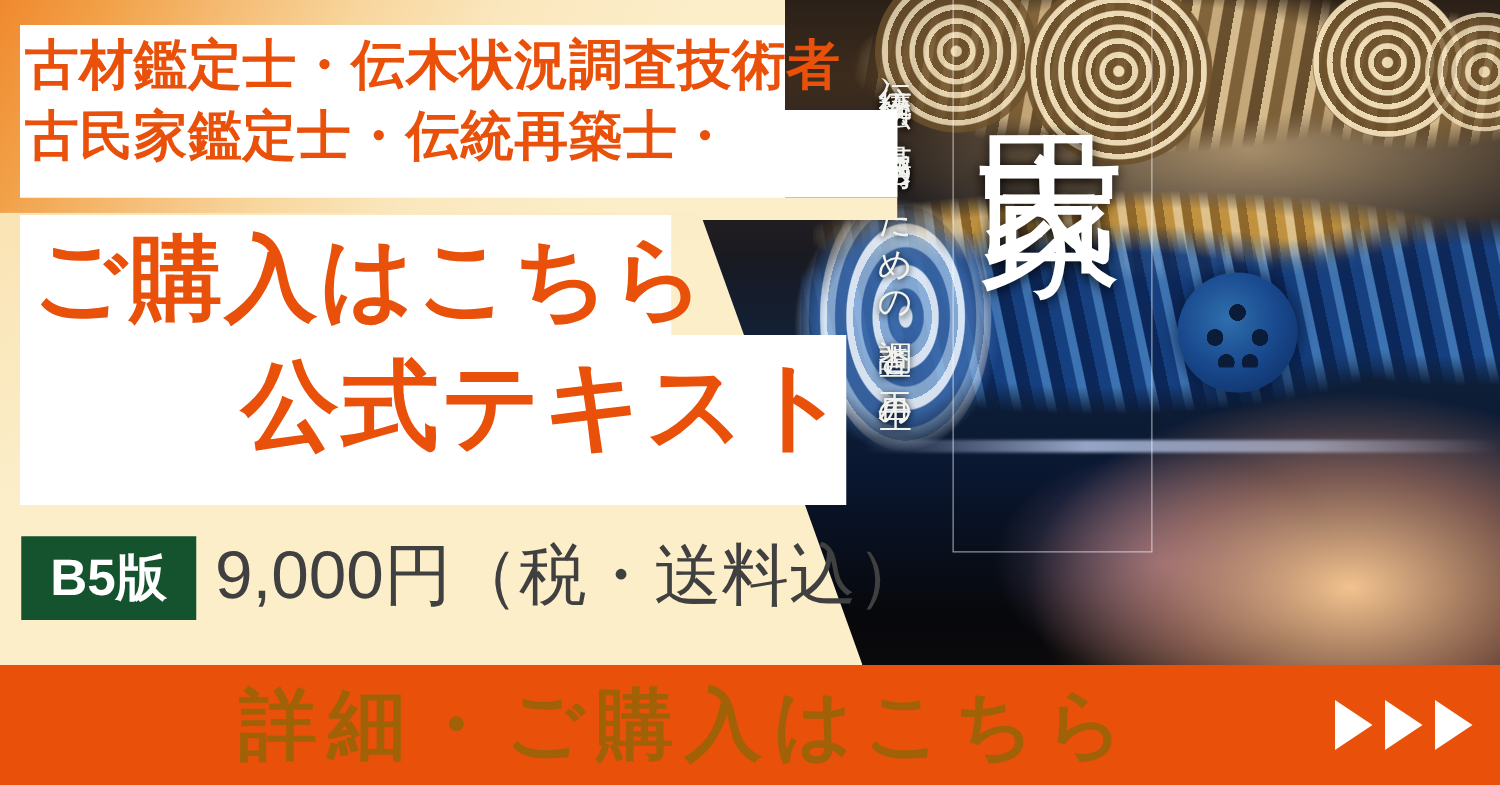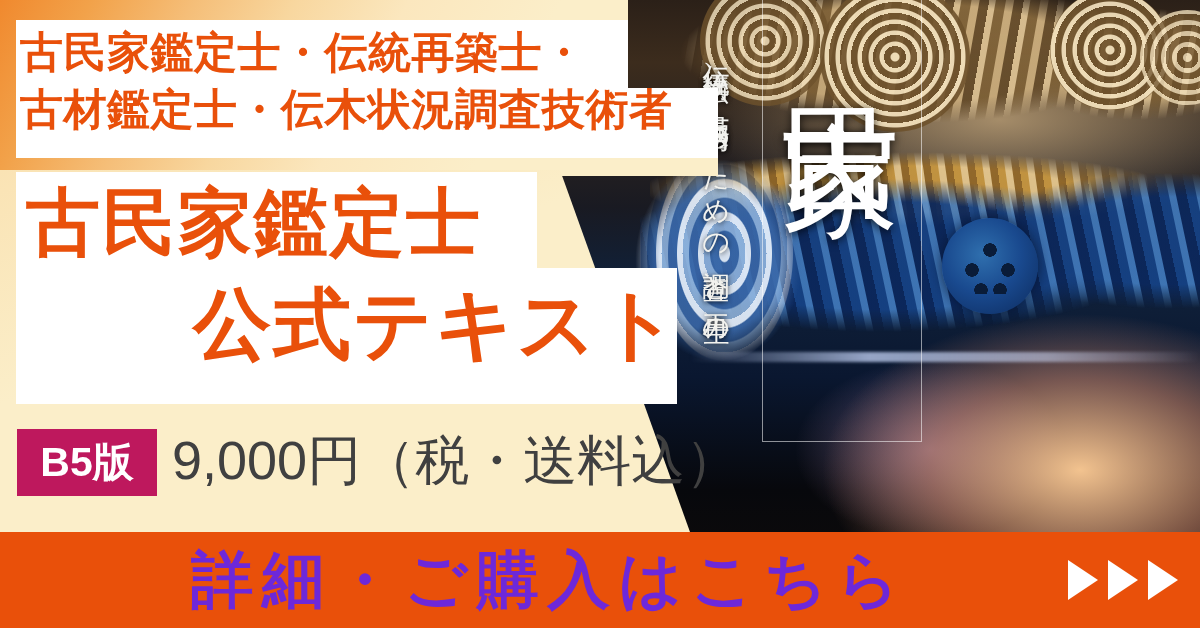--- a/index.html
+++ b/index.html
@@ -150,39 +150,39 @@
   .main-l2{
     position:absolute;left:170px;top:285px;
     color:#e9500a;font-size:78px;font-weight:bold;line-height:1;white-space:nowrap;
     letter-spacing:2px;
     margin-left:23px;
   }
 
   
   .badge{
     position:absolute;left:17px;top:429px;width:140px;height:67px;
-    background:#be185d;display:flex;align-items:center;justify-content:center;
+    background:#14532d;display:flex;align-items:center;justify-content:center;
   }
   .badge span{
     color:#ffffff;font-size:41px;font-weight:bold;letter-spacing:0px;line-height:1;
   }
   .price{
     position:absolute;left:172px;top:433px;
     color:#404040;font-size:54px;font-weight:normal;line-height:1;white-space:nowrap;
     letter-spacing:0px;
   }
 
   
   .cta{
     position:absolute;left:0;top:532px;width:1200px;height:96px;background:#e9500a;
   }
   .cta-text{
     position:absolute;left:0;top:532px;width:1100px;height:96px;
     display:flex;align-items:center;justify-content:center;
-    color:#6d28d9;font-size:62px;font-weight:bold;letter-spacing:9px;
+    color:#a16207;font-size:62px;font-weight:bold;letter-spacing:9px;
     white-space:nowrap;
   }
   .arrows{
     position:absolute;right:22px;top:532px;height:96px;display:flex;align-items:center;gap:10px;
   }
   .arrow{
     width:0;height:0;border-left:30px solid #ffffff;
     border-top:20px solid transparent;border-bottom:20px solid transparent;
   }
 </style>
@@ -207,27 +207,27 @@
   <div class="cover-frame"></div>
   <div class="cover-title">古民家</div>
   <div class="cover-sub">伝統構法、古民家活用のための調査と再生の</div>
 
   <div class="left-panel"></div>
   <div class="left-panel-lower"></div>
 
   <div class="card-titles"></div>
   <div class="card-titles2"></div>
   <div class="titles-text">
+    <div>古材鑑定士・伝木状況調査技術者</div>
     <div>古民家鑑定士・伝統再築士・</div>
-    <div>古材鑑定士・伝木状況調査技術者</div>
   </div>
 
   <div class="card-main"></div>
   <div class="card-main2"></div>
-  <div class="main-l1">古民家鑑定士</div>
+  <div class="main-l1">ご購入はこちら</div>
   <div class="main-l2">公式テキスト</div>
 
   <div class="badge">
     <span>B5版</span>
   </div>
   <div class="price">9,000円（税・送料込）</div>
 
   <div class="cta"></div>
   <div class="cta-text">詳細・ご購入はこちら</div>
   <div class="arrows">

